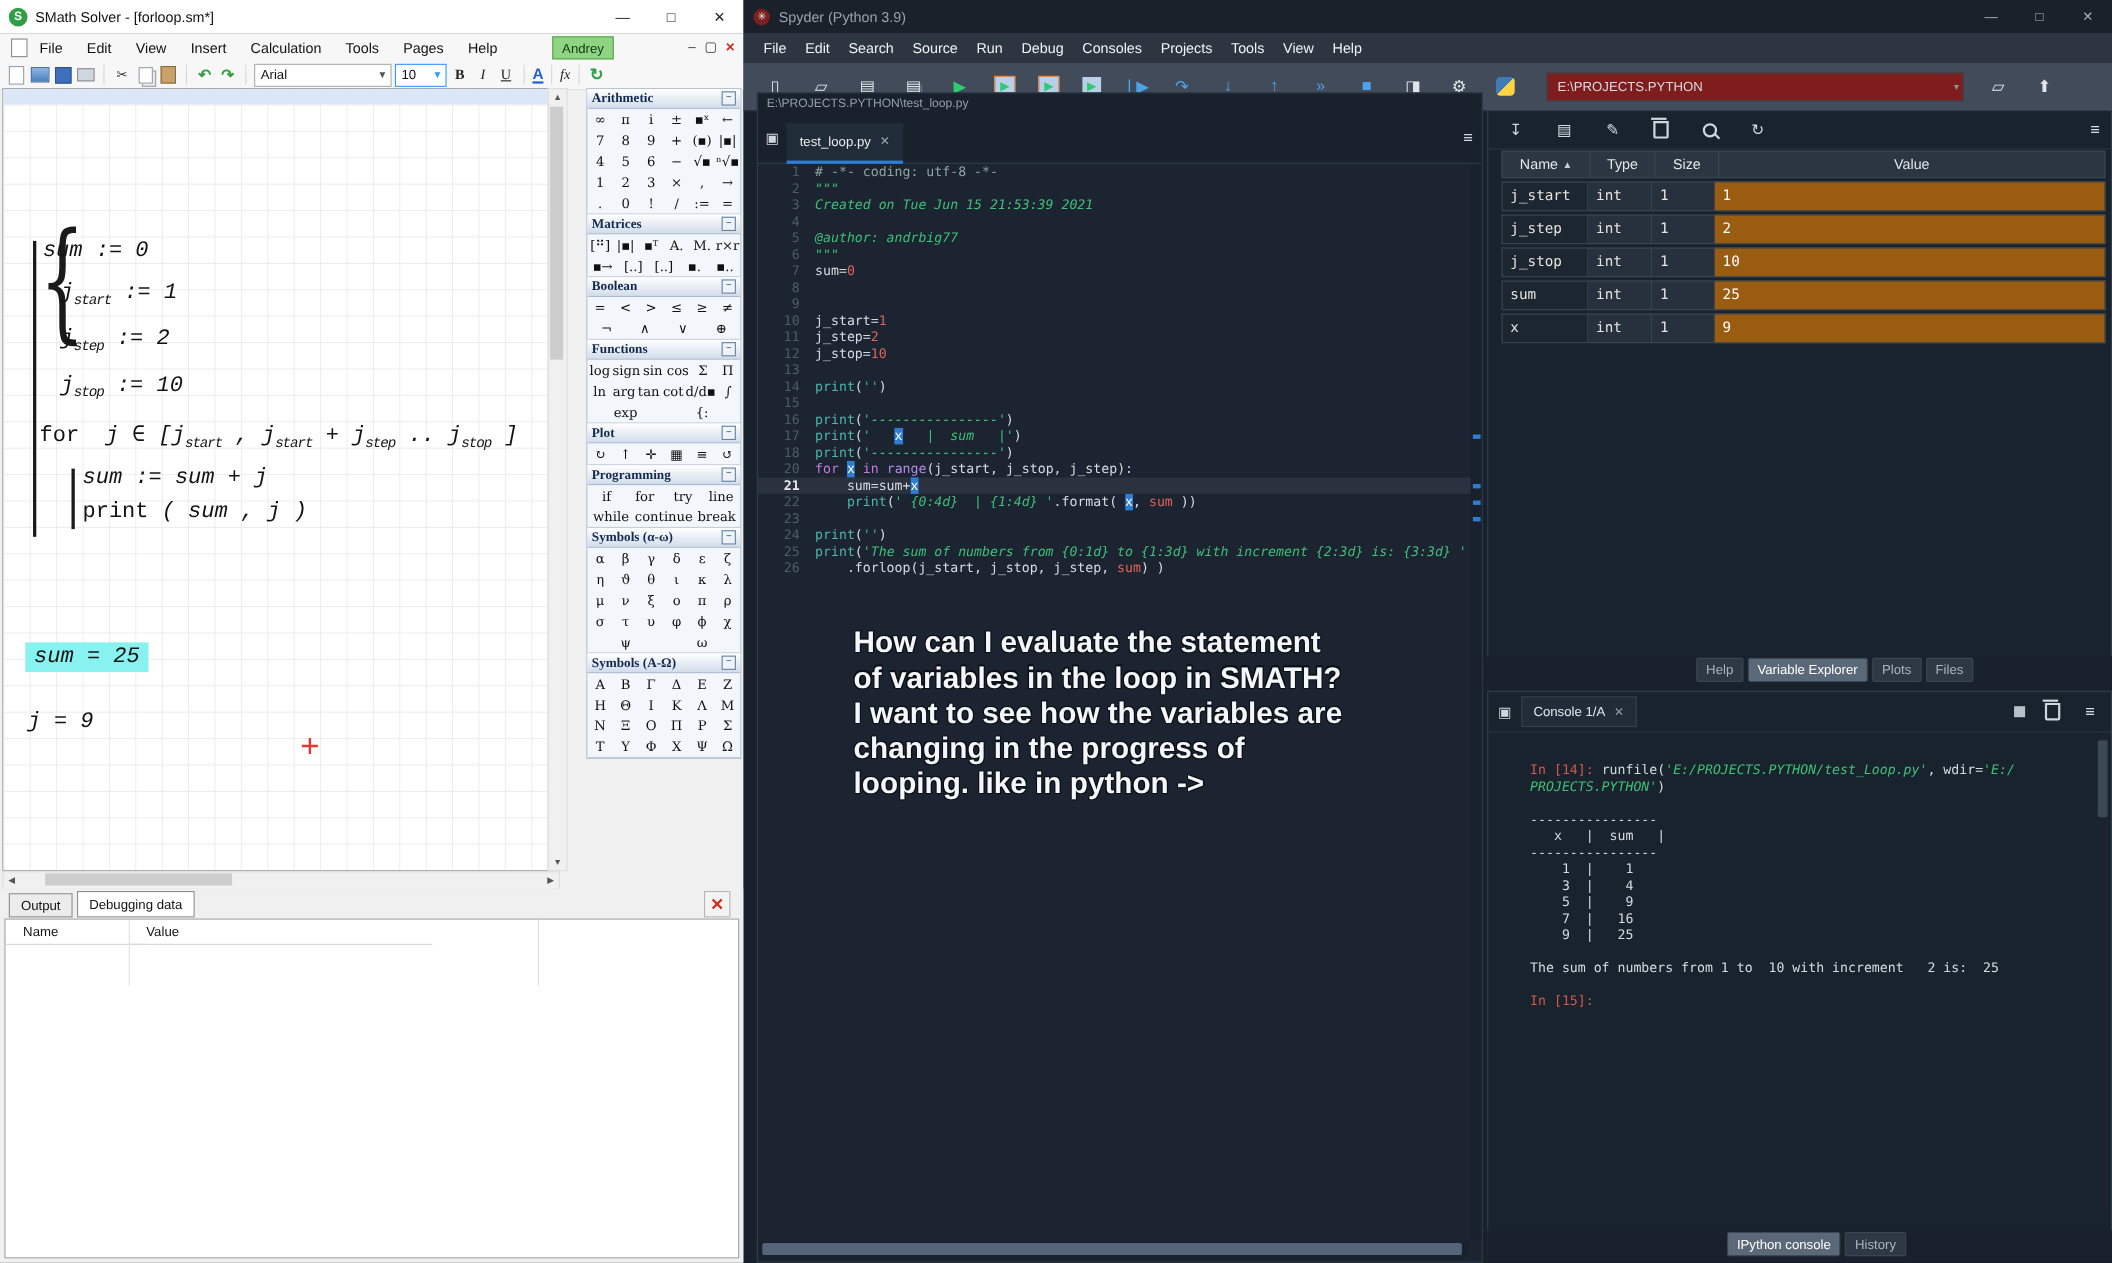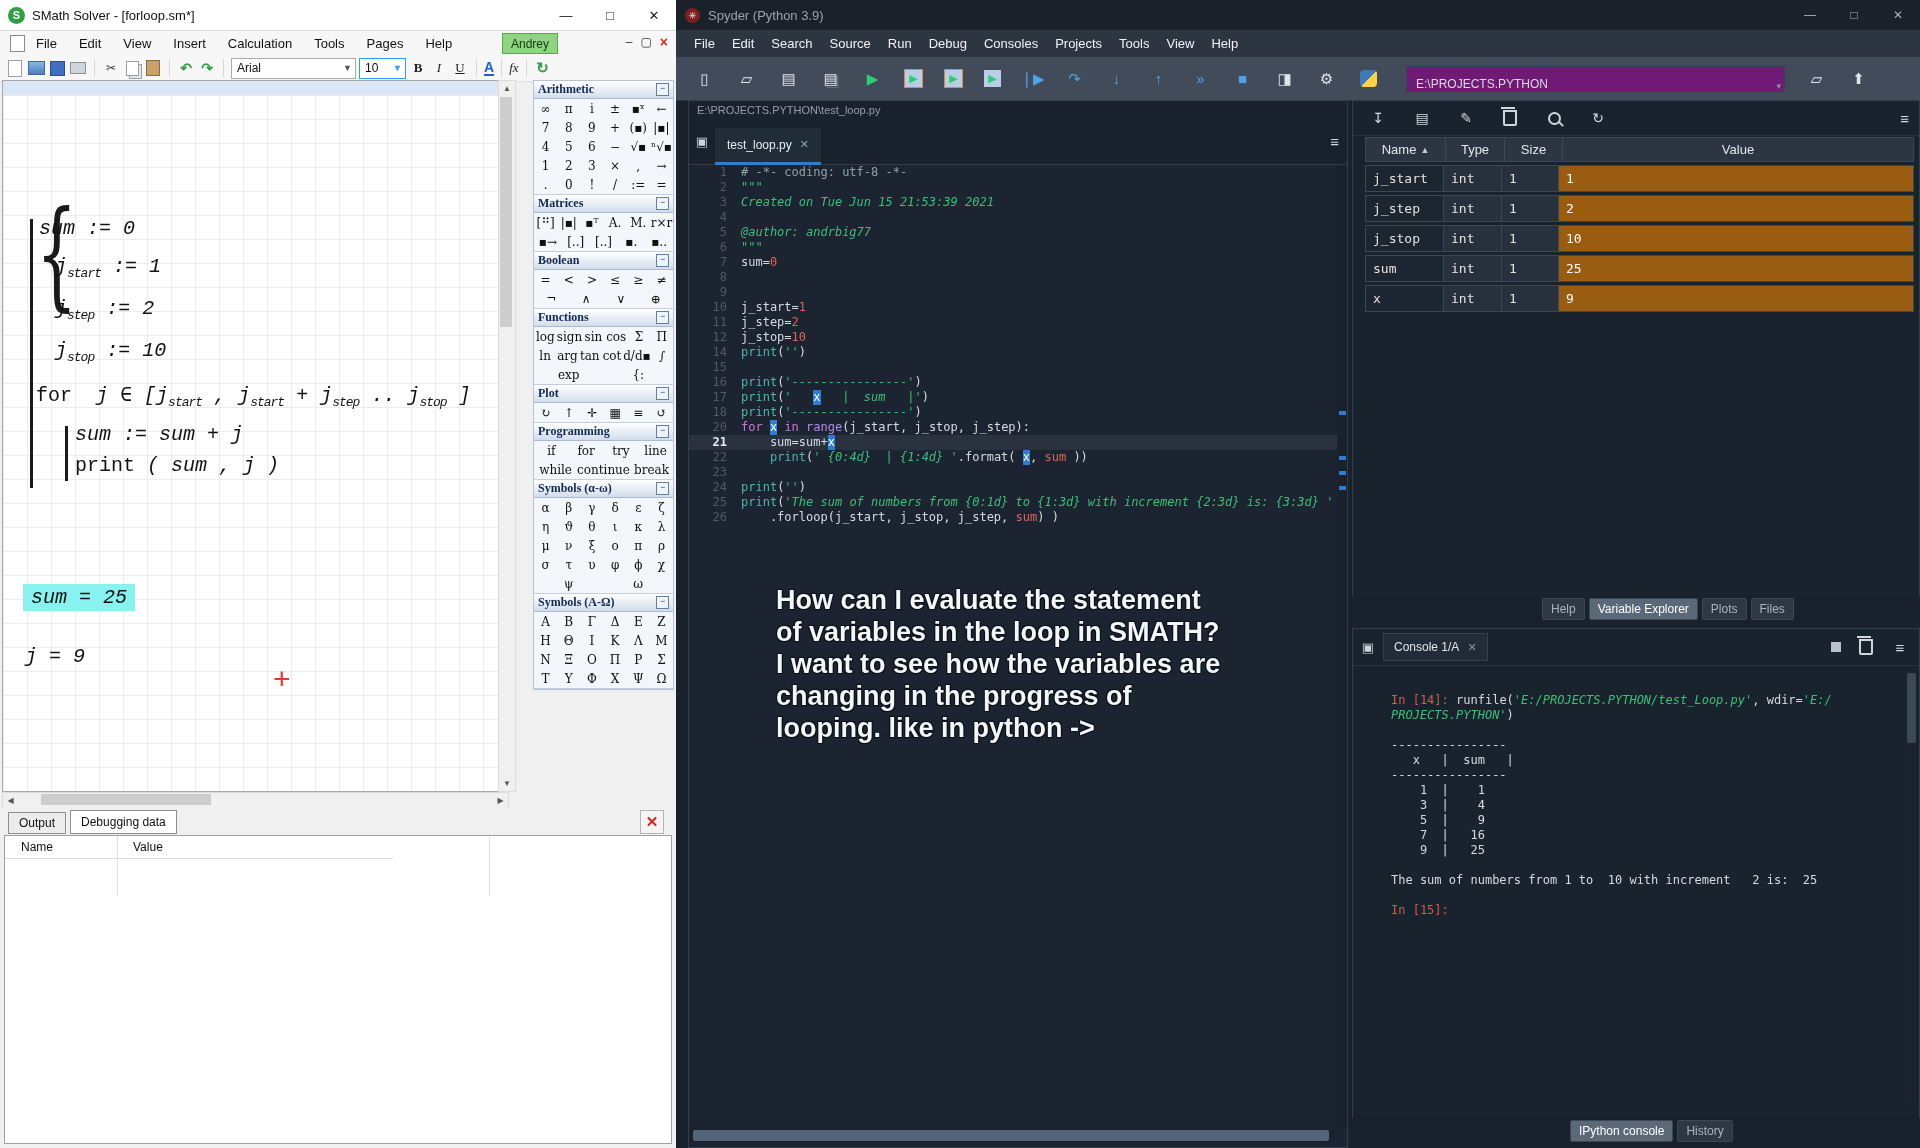--- a/index.html
+++ b/index.html
@@ -79,24 +79,24 @@
   .sp-winbtn{width:44px;display:flex;align-items:center;justify-content:center;font-size:12px;color:#aab3bc;}
   .sp-menu{height:27px;background:#2c3540;display:flex;align-items:center;gap:17px;padding-left:18px;font-size:13px;color:#f0f3f5;}
   .sp-tools{height:43px;background:#414b59;border-bottom:1px solid #2a323c;display:flex;align-items:center;padding:0 14px 0 18px;gap:21px;}
   .sp-ic{width:21px;height:21px;display:inline-flex;align-items:center;justify-content:center;font-size:15px;color:#dfe5ea;}
   .g{color:#2ecc71;}
   .b{color:#4da3e8;}
   .boxed{border:1px solid #e0854a;background:#b9cfe8;width:17px;height:17px;font-size:11px;}
   .boxed2{border:1px solid #e0854a;background:#b9cfe8;width:17px;height:17px;font-size:11px;}
   .boxed3{background:#b9cfe8;width:17px;height:17px;font-size:11px;}
   .py-logo{width:17px;height:17px;border-radius:4px;background:linear-gradient(135deg,#3f7cb6 50%,#ffd343 50%);}
-  .sp-path{flex:1;max-width:368px;height:24px;background:#701a75;border:1px solid #39434f;color:#d6dce2;font-size:12px;display:flex;align-items:flex-end;padding-left:9px;margin-left:6px;}
+  .sp-path{flex:1;max-width:368px;height:24px;background:#7f1d1d;border:1px solid #39434f;color:#d6dce2;font-size:12px;display:flex;align-items:center;padding-left:9px;margin-left:6px;}
   .sp-path .combo-arrow{color:#8a95a0;}
   
-  .ed-pane{position:absolute;left:12px;top:100px;width:660px;bottom:0;background:#1b2430;border:1px solid #313e4b;box-sizing:border-box;overflow:hidden;}
+  .ed-pane{position:absolute;left:12px;top:84px;width:660px;bottom:0;background:#1b2430;border:1px solid #313e4b;box-sizing:border-box;overflow:hidden;}
   .ed-path{height:17px;display:flex;align-items:center;padding-left:8px;font-size:11px;color:#949fab;background:#19222c;}
   .ed-tabbar{height:46px;background:#19222c;border-bottom:1px solid #313e4b;position:relative;display:flex;align-items:center;}
   .ed-tabicon{width:26px;display:flex;align-items:center;justify-content:center;color:#cfd6dd;font-size:13px;}
   .ed-tab{height:34px;margin-top:10px;padding:0 12px;background:#212c39;display:flex;align-items:center;gap:8px;font-size:12px;color:#e8ecef;border-bottom:3px solid #2d7dd2;}
   .ed-tab .x{color:#97a1ab;font-size:11px;}
   .ed-burger{position:absolute;right:8px;color:#cfd6dd;font-size:15px;}
   .ed-code{position:absolute;left:0;top:64px;right:10px;font-family:"DejaVu Sans Mono",monospace;font-size:12px;}
   .cl{display:flex;height:15px;line-height:15px;white-space:pre;}
   .cl .ln{width:38px;flex:none;text-align:right;padding-right:14px;color:#4f5c68;}
   .cl.cur{background:#29323e;}
@@ -563,20 +563,21 @@
           <div class="cl" data-name="code-line-3"><span class="ln" data-name="line-number">3</span><span class="c-str">Created on Tue Jun 15 21:53:39 2021</span></div>
           <div class="cl" data-name="code-line-4"><span class="ln" data-name="line-number">4</span></div>
           <div class="cl" data-name="code-line-5"><span class="ln" data-name="line-number">5</span><span class="c-str">@author: andrbig77</span></div>
           <div class="cl" data-name="code-line-6"><span class="ln" data-name="line-number">6</span><span class="c-str">"""</span></div>
           <div class="cl" data-name="code-line-7"><span class="ln" data-name="line-number">7</span><span class="c-txt">sum=</span><span class="c-num">0</span></div>
           <div class="cl" data-name="code-line-8"><span class="ln" data-name="line-number">8</span></div>
           <div class="cl" data-name="code-line-9"><span class="ln" data-name="line-number">9</span></div>
           <div class="cl" data-name="code-line-10"><span class="ln" data-name="line-number">10</span><span class="c-txt">j_start=</span><span class="c-num">1</span></div>
           <div class="cl" data-name="code-line-11"><span class="ln" data-name="line-number">11</span><span class="c-txt">j_step=</span><span class="c-num">2</span></div>
           <div class="cl" data-name="code-line-12"><span class="ln" data-name="line-number">12</span><span class="c-txt">j_stop=</span><span class="c-num">10</span></div>
+          <div class="cl" data-name="code-line-13"><span class="ln" data-name="line-number">13</span></div>
           <div class="cl" data-name="code-line-14"><span class="ln" data-name="line-number">14</span><span class="c-fn">print</span><span class="c-txt">(</span><span class="c-str">''</span><span class="c-txt">)</span></div>
           <div class="cl" data-name="code-line-15"><span class="ln" data-name="line-number">15</span></div>
           <div class="cl" data-name="code-line-16"><span class="ln" data-name="line-number">16</span><span class="c-fn">print</span><span class="c-txt">(</span><span class="c-str">'----------------'</span><span class="c-txt">)</span></div>
           <div class="cl" data-name="code-line-17"><span class="ln" data-name="line-number">17</span><span class="c-fn">print</span><span class="c-txt">(</span><span class="c-str">'   </span><span class="c-x">x</span><span class="c-str">   |  sum   |'</span><span class="c-txt">)</span></div>
           <div class="cl" data-name="code-line-18"><span class="ln" data-name="line-number">18</span><span class="c-fn">print</span><span class="c-txt">(</span><span class="c-str">'----------------'</span><span class="c-txt">)</span></div>
           <div class="cl" data-name="code-line-20"><span class="ln" data-name="line-number">20</span><span class="c-kw">for</span><span class="c-txt"> </span><span class="c-x">x</span><span class="c-txt"> </span><span class="c-kw">in</span><span class="c-txt"> </span><span class="c-rg">range</span><span class="c-txt">(j_start, j_stop, j_step):</span></div>
           <div class="cl cur" data-name="code-line-21"><span class="ln" data-name="line-number">21</span><span class="c-txt">    sum=sum+</span><span class="c-x">x</span></div>
           <div class="cl" data-name="code-line-22"><span class="ln" data-name="line-number">22</span><span class="c-txt">    </span><span class="c-fn">print</span><span class="c-txt">(</span><span class="c-str">' {0:4d}  | {1:4d} '</span><span class="c-txt">.format( </span><span class="c-x">x</span><span class="c-txt">, </span><span class="c-bi">sum</span><span class="c-txt"> ))</span></div>
           <div class="cl" data-name="code-line-23"><span class="ln" data-name="line-number">23</span></div>
           <div class="cl" data-name="code-line-24"><span class="ln" data-name="line-number">24</span><span class="c-fn">print</span><span class="c-txt">(</span><span class="c-str">''</span><span class="c-txt">)</span></div>

